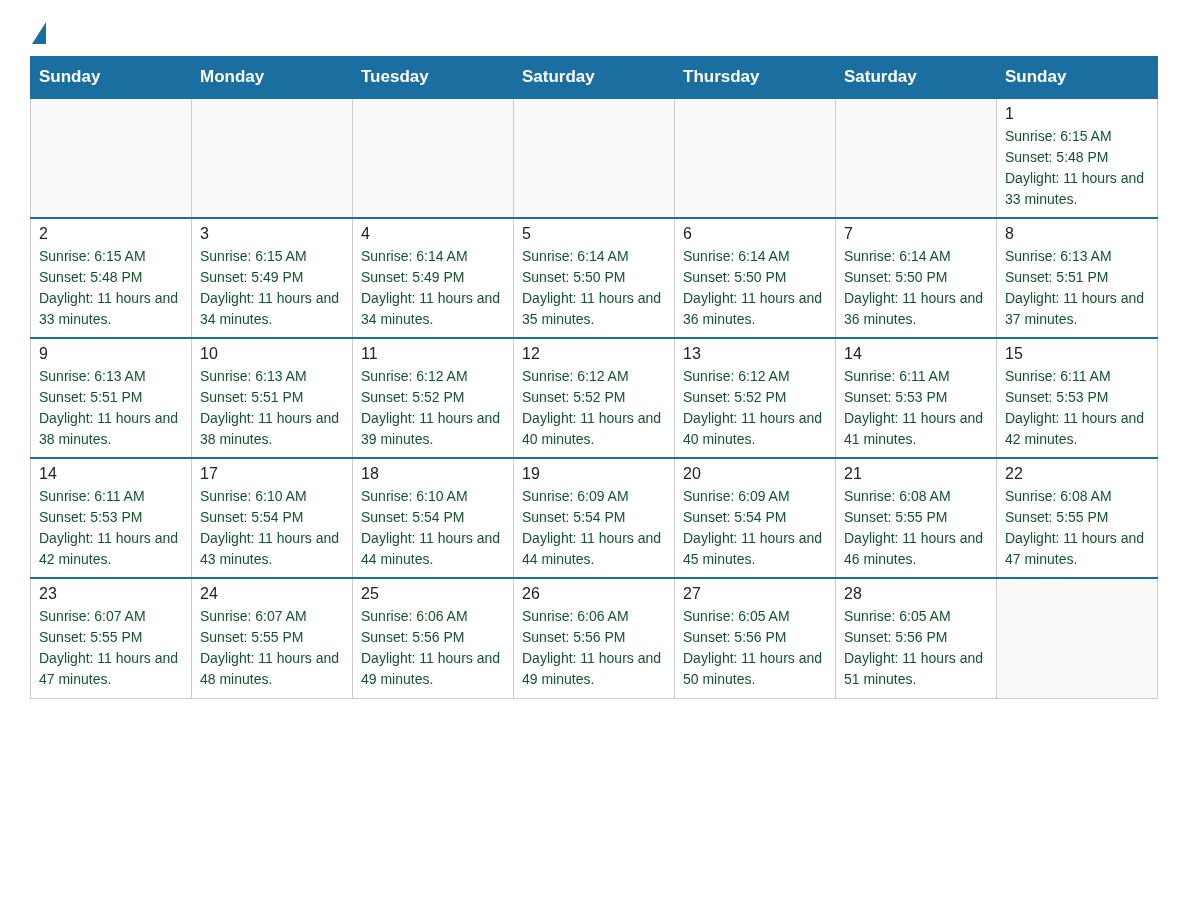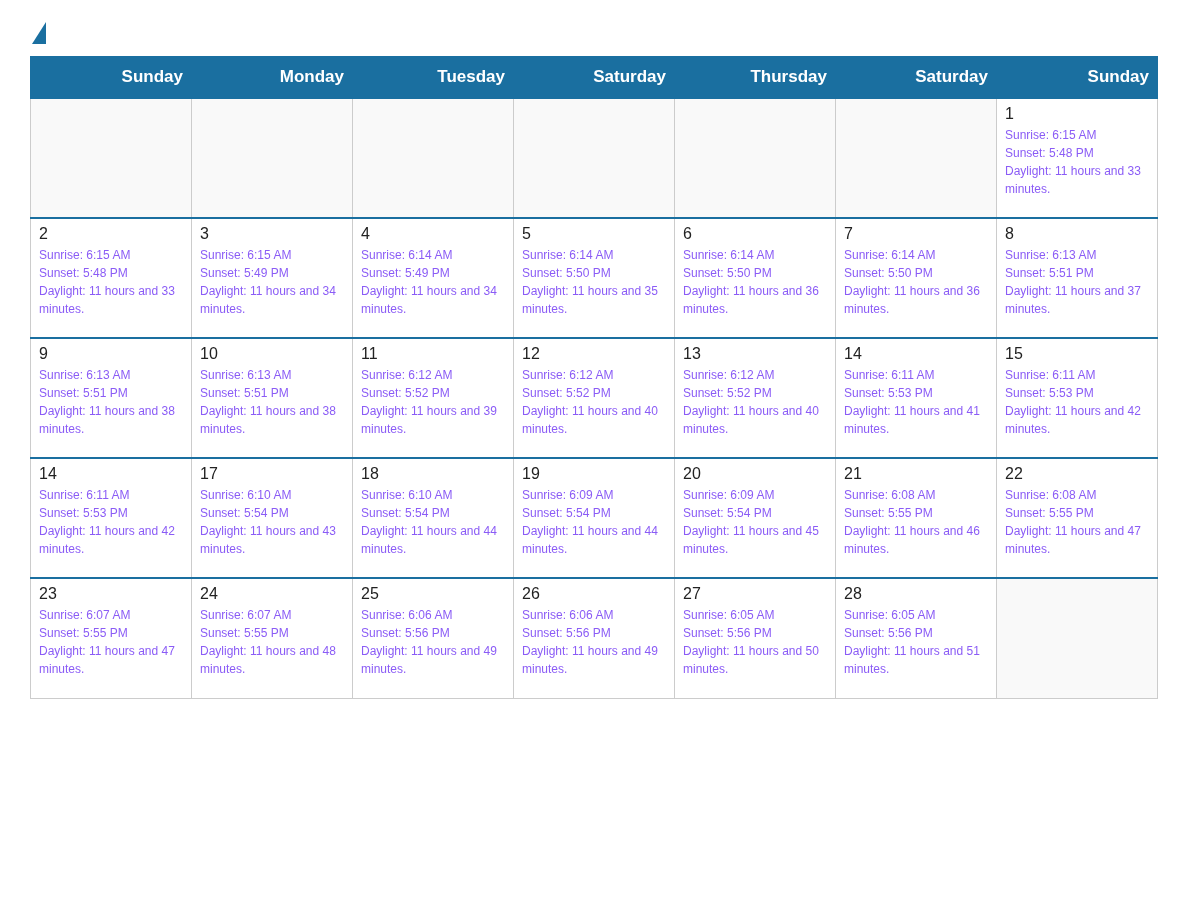--- a/index.html
+++ b/index.html
@@ -64,21 +64,21 @@
       width: 100%;
       border-collapse: collapse;
       table-layout: fixed;
     }
     .calendar th {
       background-color: #1a6fa0;
       color: #fff;
       font-size: 17px;
       font-weight: bold;
       padding: 10px 8px;
-      text-align: right;
+      text-align: left;
       border: 1px solid #1a6fa0;
     }
     .calendar td {
       vertical-align: top;
       border: 1px solid #ccc;
       padding: 6px 8px;
       font-size: 12.5px;
       color: #333;
       min-height: 100px;
       height: 120px;
@@ -86,22 +86,22 @@
     .calendar tr.week-row td {
       border-top: 2px solid #1a6fa0;
     }
     .day-number {
       font-size: 16px;
       font-weight: normal;
       color: #222;
       margin-bottom: 3px;
     }
     .day-info {
-      font-size: 12px;
-      color: #8b5cf6;
+      font-size: 14px;
+      color: #14532d;
       line-height: 1.5;
     }
     .empty-cell {
       background: #f9f9f9;
     }
   </style>
 </head>
 <body>
 
 <div class="header">

